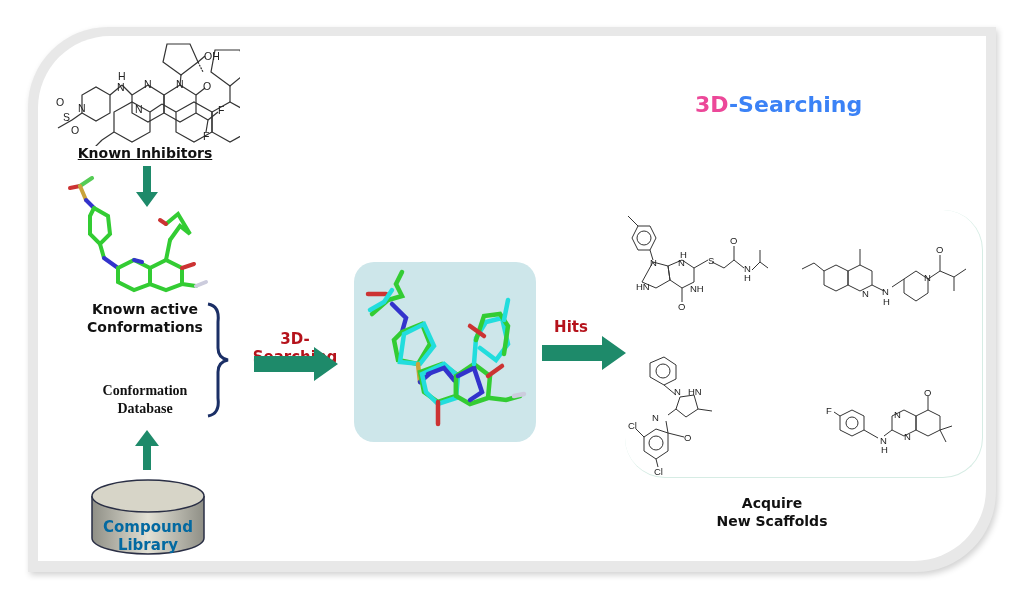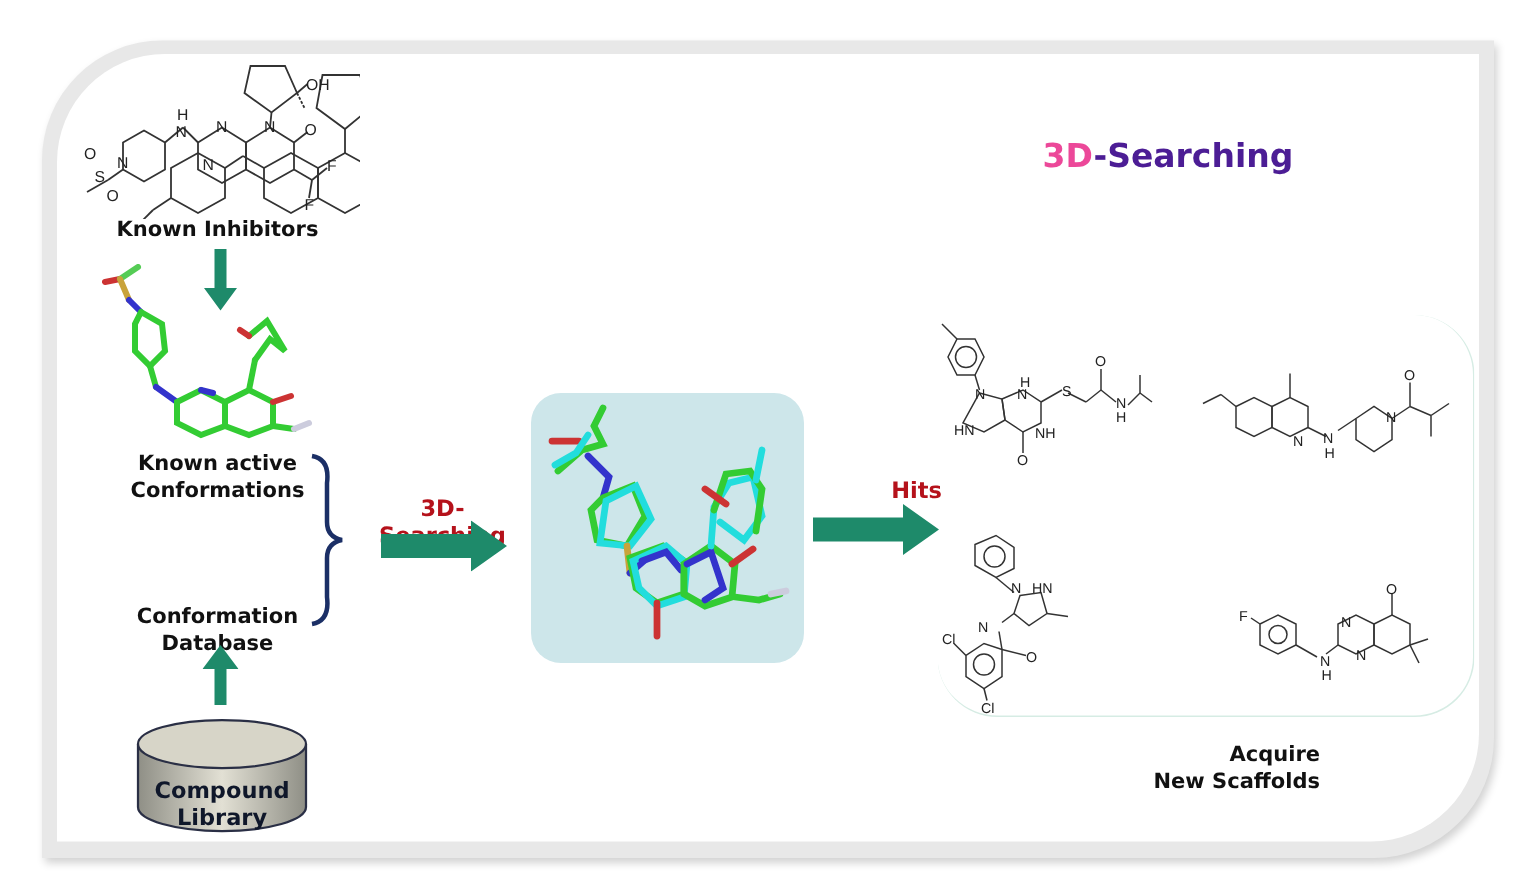--- a/index.html
+++ b/index.html
@@ -2,21 +2,21 @@
 <html><head>
 <meta charset="utf-8">
 <style>
   * { box-sizing: border-box; margin: 0; padding: 0; }
   body { width: 1022px; height: 595px; background: #ffffff; position: relative; overflow: hidden; font-family: "DejaVu Sans", sans-serif; }
   .frame { position: absolute; left: 28px; top: 27px; width: 968px; height: 545px; background: #e8e8e8; border-radius: 80px 0 80px 0; box-shadow: 2px 3px 6px rgba(0,0,0,0.18); }
   .frame-inner { position: absolute; left: 38px; top: 36px; width: 948px; height: 525px; background: #ffffff; border-radius: 72px 0 72px 0; }
   .txt { position: absolute; font-weight: bold; text-align: center; color: #111; font-size: 14px; line-height: 18px; white-space: pre-line; }
   .title { position: absolute; left: 695px; top: 92px; font-size: 22px; font-weight: bold; }
   .title .blue { color: #ec4899; }
-  .title .red { color: #4c1d95; }
+  .title .red { color: #3b82f6; }
   .label-red { color: #b5121b; font-size: 15px; }
   .mol { position: absolute; }
   .overlay-box { position: absolute; left: 354px; top: 262px; width: 182px; height: 180px; background: #cde6ea; border-radius: 20px; }
   .hits-panel { position: absolute; left: 625px; top: 210px; width: 358px; height: 268px; border: 1.5px solid #d6ece4; border-radius: 0 40px 40px 40px; border-left: none; border-top: none; }
   .cyl { position: absolute; left: 90px; top: 478px; width: 116px; height: 78px; }
 </style>
 </head>
 <body>
 
 <div class="frame"></div>
@@ -78,21 +78,21 @@
     <text x="203" y="90">O</text>
     <text x="56" y="106">O</text>
     <text x="63" y="121">S</text>
     <text x="71" y="134">O</text>
     <text x="78" y="112">N</text>
     <text x="218" y="114">F</text>
     <text x="203" y="140">F</text>
   </g>
 </svg>
 
-<div class="txt" style="left:70px;top:144px;width:150px;">Known Inhibitors</div>
+<div class="txt" style="left:70px;top:144px;width:150px;text-decoration:underline;">Known Inhibitors</div>
 
 <svg class="mol" style="left:136px;top:166px;" width="22" height="42" viewBox="0 0 22 42">
   <polygon points="7,0 15,0 15,26 22,26 11,41 0,26 7,26" fill="#1e8a6a"></polygon>
 </svg>
 
 <svg class="mol" style="left:66px;top:176px;" width="160" height="120" viewBox="0 0 160 120">
   <g stroke-width="4" stroke-linecap="round" fill="none">
     <line x1="4" y1="12" x2="14" y2="10" stroke="#c33"></line>
     <line x1="14" y1="10" x2="26" y2="2" stroke="#5c5"></line>
     <line x1="14" y1="10" x2="20" y2="24" stroke="#c9a33a"></line>
@@ -107,21 +107,21 @@
     <polyline points="104,64 114,50 124,58 112,38 100,48" stroke="#3c3"></polyline>
     <line x1="100" y1="48" x2="94" y2="44" stroke="#c33"></line>
     <line x1="116" y1="92" x2="128" y2="88" stroke="#c33"></line>
     <line x1="116" y1="108" x2="130" y2="110" stroke="#3c3"></line>
     <line x1="130" y1="110" x2="140" y2="106" stroke="#ccd"></line>
   </g>
 </svg>
 
 <div class="txt" style="left:70px;top:300px;width:150px;">Known active
 Conformations</div>
-<div class="txt" style="left:70px;top:402px;width:150px;">Conformation
+<div class="txt" style="left:70px;top:382px;width:150px;font-family:Liberation Serif, serif;">Conformation
 Database</div>
 
 <svg class="mol" style="left:204px;top:302px;" width="28" height="116" viewBox="0 0 28 116">
   <path d="M4,2 Q16,4 14,20 L14,46 Q14,56 24,58 Q14,60 14,70 L14,96 Q16,112 4,114" stroke="#1b2f66" stroke-width="3" fill="none"></path>
 </svg>
 
 <svg class="mol" style="left:135px;top:430px;" width="24" height="40" viewBox="0 0 24 40">
   <polygon points="12,0 24,16 16,16 16,40 8,40 8,16 0,16" fill="#1e8a6a"></polygon>
 </svg>
 
@@ -129,21 +129,21 @@
   <defs>
     <linearGradient id="cylg" x1="0" x2="1" y1="0" y2="0">
       <stop offset="0" stop-color="#8f8f86"></stop>
       <stop offset="0.5" stop-color="#e2e0d4"></stop>
       <stop offset="1" stop-color="#8f8f86"></stop>
     </linearGradient>
   </defs>
   <path d="M2,18 L2,60 A56,16 0 0 0 114,60 L114,18" fill="url(#cylg)" stroke="#2a2f45" stroke-width="1.5"></path>
   <ellipse cx="58" cy="18" rx="56" ry="16" fill="#d7d5c8" stroke="#2a2f45" stroke-width="1.5"></ellipse>
 </svg>
-<div class="txt" style="left:90px;top:518px;width:116px;color:#0f172a;font-size:15px;">Compound
+<div class="txt" style="left:90px;top:518px;width:116px;color:#0369a1;font-size:15px;">Compound
 Library</div>
 
 <div class="txt label-red" style="left:238px;top:330px;width:114px;">3D-Searching</div>
 <svg class="mol" style="left:254px;top:347px;" width="84" height="34" viewBox="0 0 84 34">
   <polygon points="0,9 60,9 60,0 84,17 60,34 60,25 0,25" fill="#1e8a6a"></polygon>
 </svg>
 
 <div class="overlay-box"></div>
 <svg class="mol" style="left:358px;top:264px;" width="176" height="176" viewBox="0 0 176 176">
   <g stroke-width="4.5" stroke-linecap="round" fill="none">
@@ -164,21 +164,21 @@
     <polyline points="116,100 118,74 128,58 144,54 150,80 138,96 122,84" stroke="#2dd"></polyline>
     <polyline points="118,76 126,52 142,50 150,62 146,90" stroke="#3c3"></polyline>
     <line x1="150" y1="36" x2="146" y2="56" stroke="#2dd"></line>
     <line x1="112" y1="62" x2="126" y2="72" stroke="#c33"></line>
     <line x1="130" y1="112" x2="144" y2="102" stroke="#c33"></line>
     <polyline points="132,134 148,136 162,132" stroke="#3c3"></polyline>
     <line x1="156" y1="132" x2="166" y2="130" stroke="#ccd"></line>
   </g>
 </svg>
 
-<div class="txt label-red" style="left:576px;top:318px;width:70px;">Hits</div>
+<div class="txt label-red" style="left:536px;top:318px;width:70px;">Hits</div>
 <svg class="mol" style="left:542px;top:336px;" width="84" height="34" viewBox="0 0 84 34">
   <polygon points="0,9 60,9 60,0 84,17 60,34 60,25 0,25" fill="#1e8a6a"></polygon>
 </svg>
 
 <div class="hits-panel"></div>
 
 <svg class="mol" style="left:620px;top:210px;" width="150" height="115" viewBox="0 0 150 115">
   <g stroke="#333" stroke-width="1" fill="none">
     <line x1="8" y1="6" x2="18" y2="16"></line>
     <polygon points="18,16 30,16 36,28 30,40 18,40 12,28"></polygon>
@@ -276,14 +276,14 @@
   <g font-family="Liberation Sans, sans-serif" font-size="9.5" fill="#222">
     <text x="0" y="28">F</text>
     <text x="68" y="32">N</text>
     <text x="78" y="54">N</text>
     <text x="54" y="58">N</text>
     <text x="55" y="67">H</text>
     <text x="98" y="10">O</text>
   </g>
 </svg>
 
-<div class="txt" style="left:720px;top:494px;width:160px;text-align:right;">Acquire
+<div class="txt" style="left:692px;top:494px;width:160px;">Acquire
 New Scaffolds</div>
 
 </body></html>

